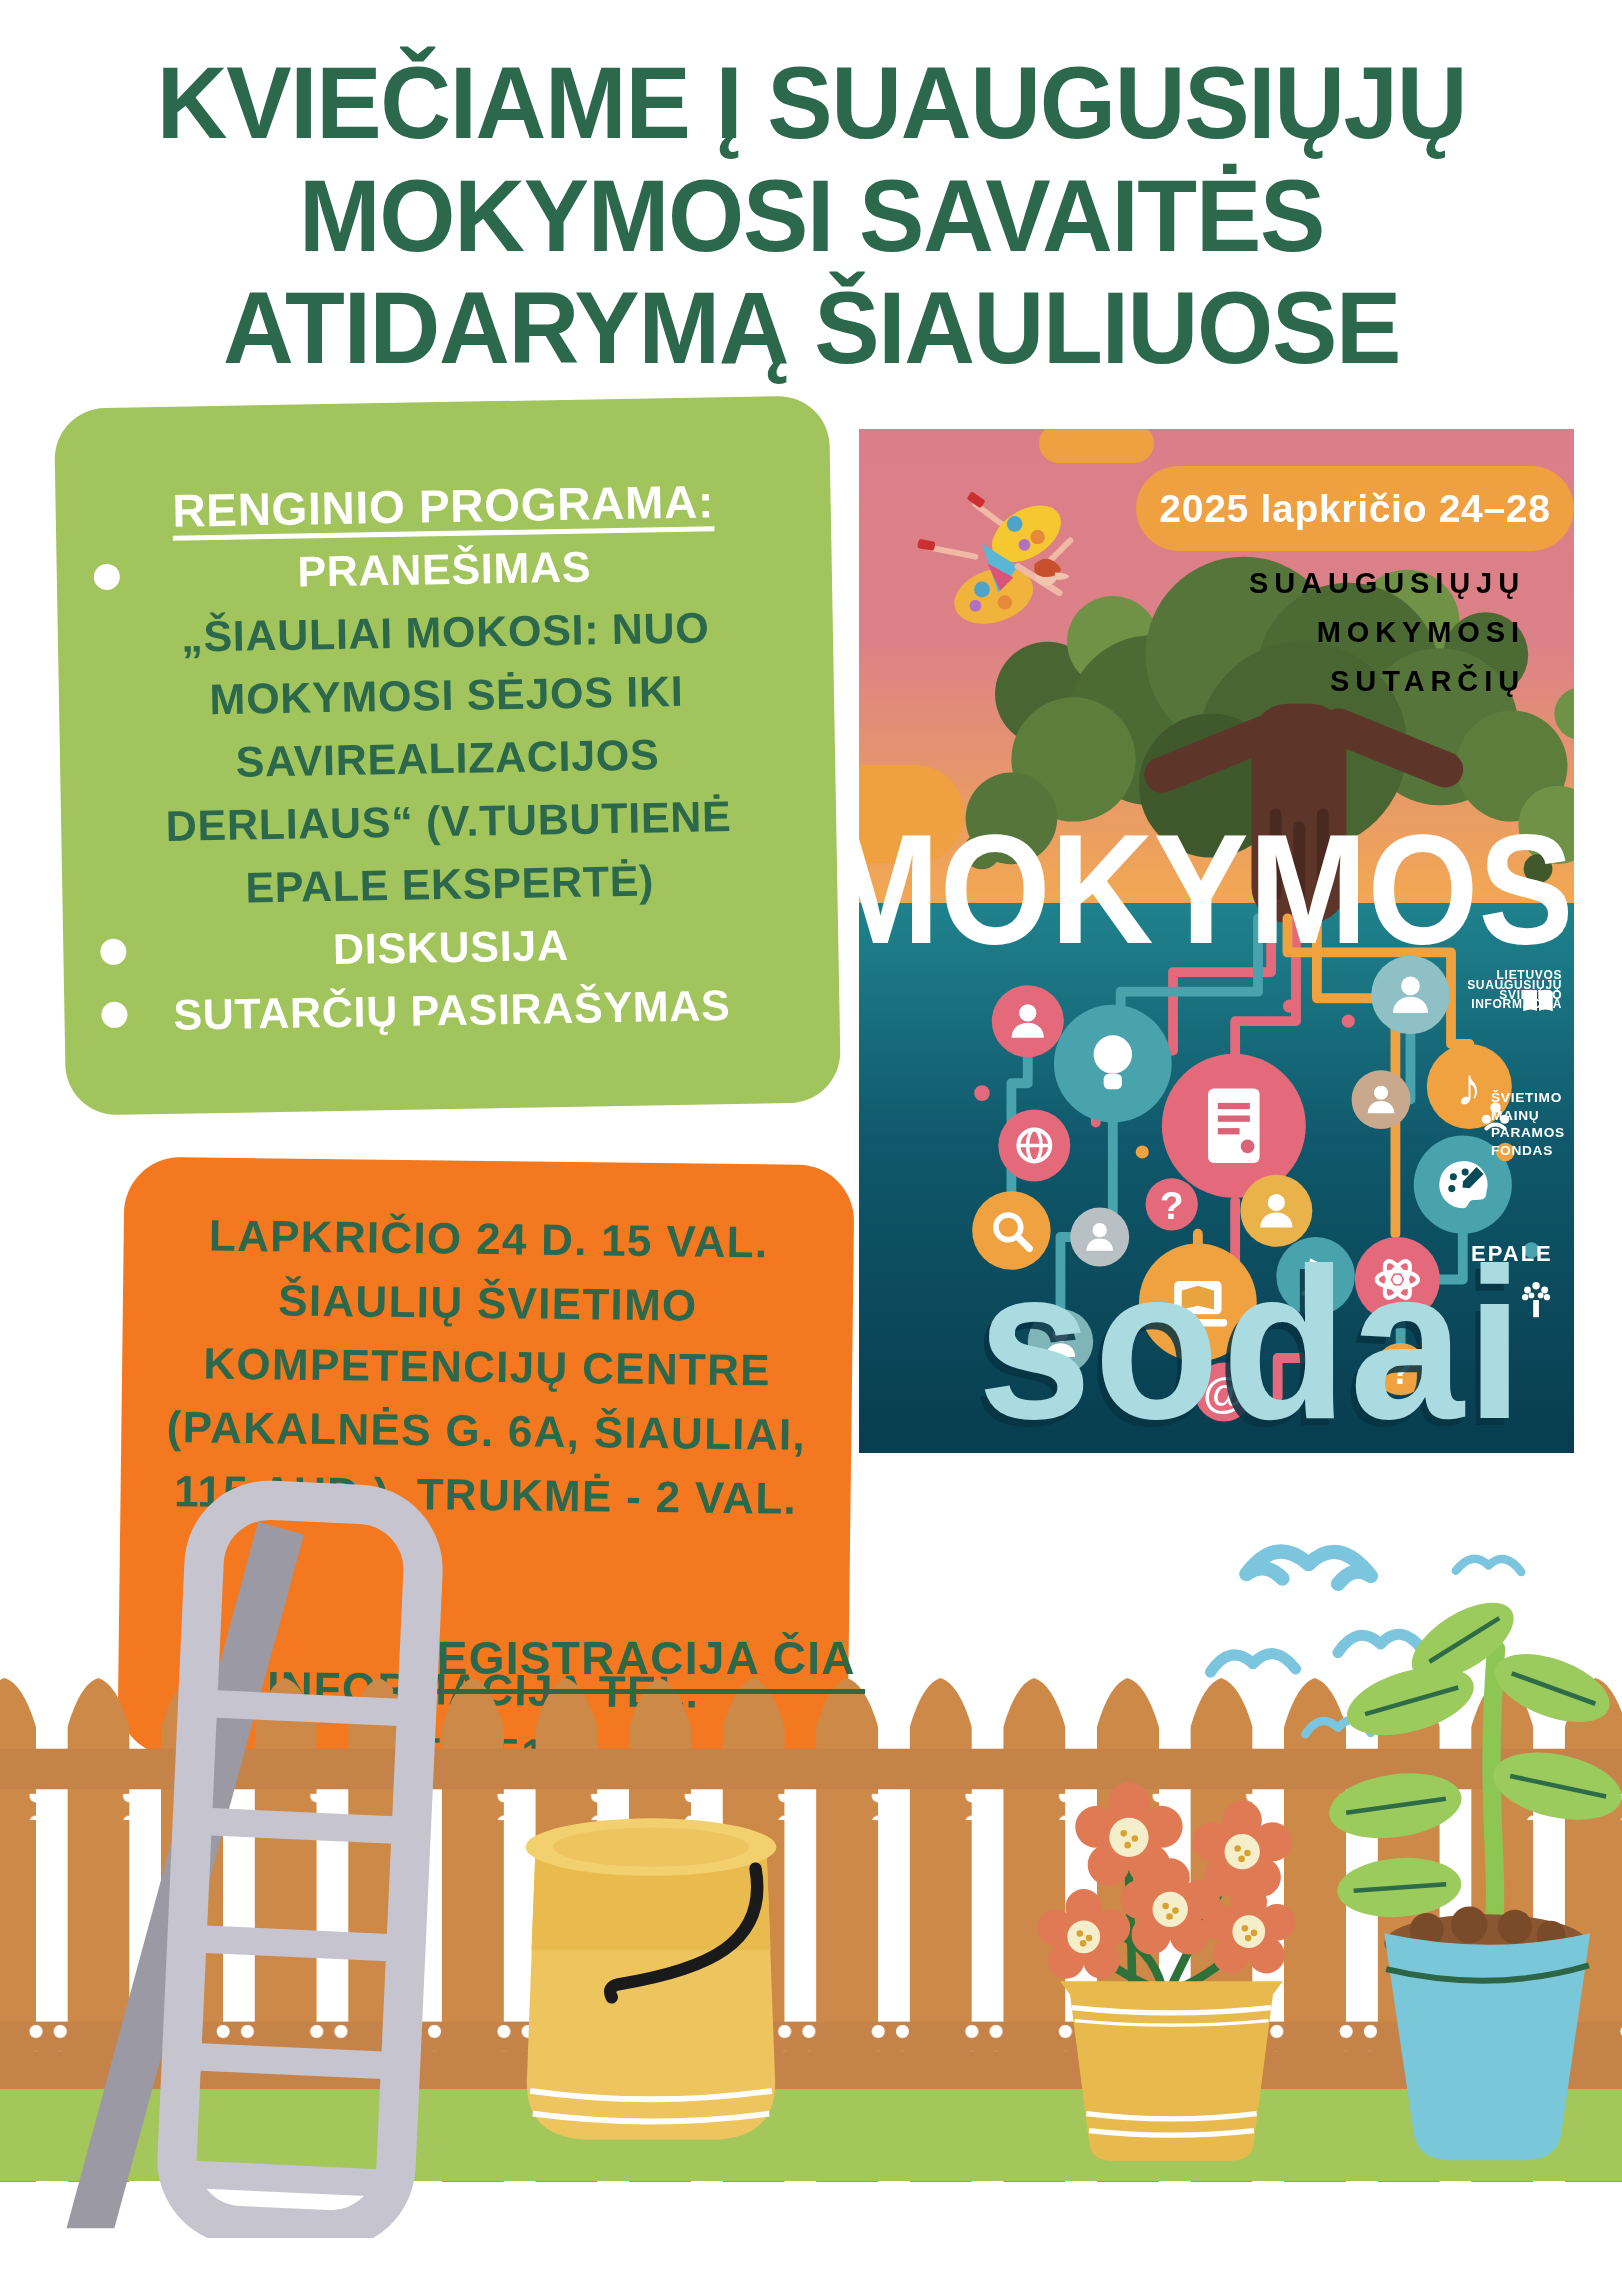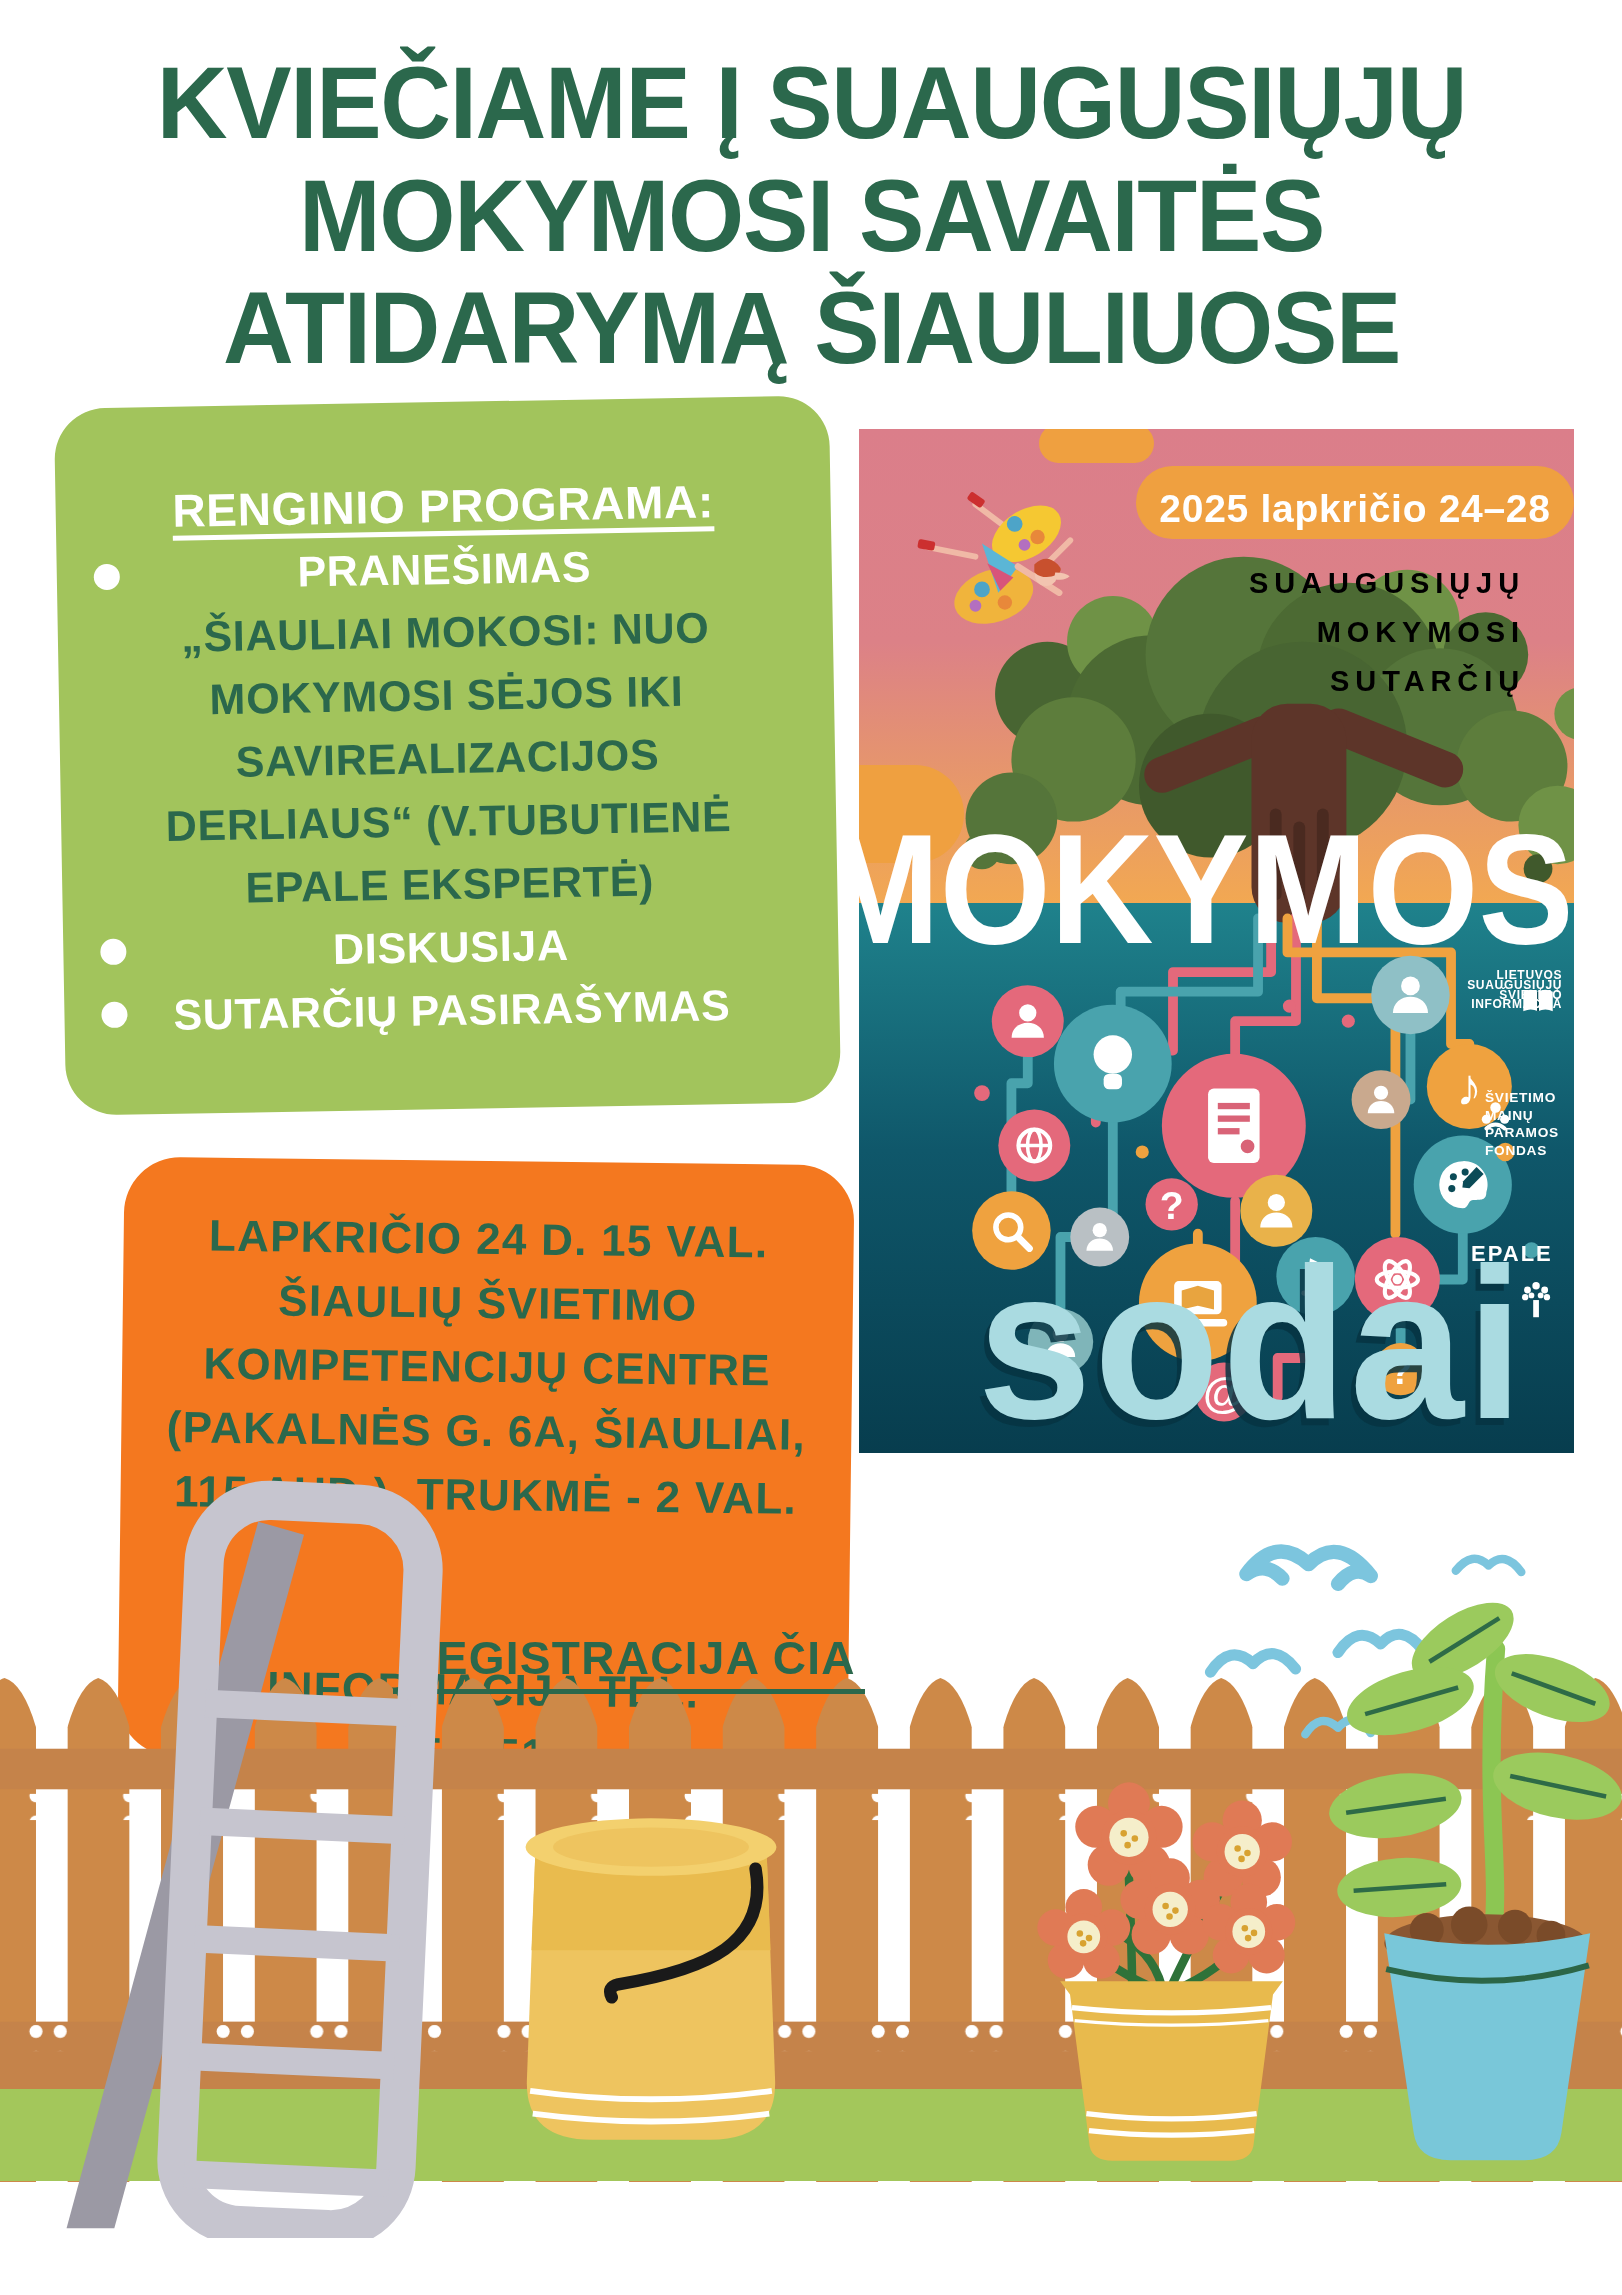--- a/index.html
+++ b/index.html
@@ -31,34 +31,34 @@
   .registration{position:absolute;left:393px;top:1631px;z-index:30;font-size:46px;color:#2b684c;
                 letter-spacing:1.3px;text-decoration:none;border-bottom:5.9px solid #2b684c;padding:0 9.2px 3.9px 9.2px;}
 
   
   .poster{position:absolute;left:859px;top:429px;width:715px;height:1024px;overflow:hidden;}
   .poster-top{position:absolute;left:0;top:0;width:100%;height:474px;
               background:linear-gradient(180deg,#db7e8a 0%,#dc8187 45%,#e89a67 78%,#f2a852 100%);}
   .poster-bottom{position:absolute;left:0;top:474px;width:100%;height:550px;
                  background:linear-gradient(180deg,#1f828c 0%,#0f576a 45%,#073d4e 100%);}
   .poster-svg{position:absolute;left:0;top:0;}
-  .date-pill{position:absolute;left:277px;top:37px;width:438px;height:73px;border-radius:43px;background:#efa040;
+  .date-pill{position:absolute;left:277px;top:37px;width:438px;height:85px;border-radius:43px;background:#efa040;
              color:#ffffff;font-size:39px;line-height:85px;text-align:center;letter-spacing:0.7px;}
   .pill-left{position:absolute;left:0;top:336px;width:105px;height:98px;background:#efa040;border-radius:0 49px 49px 0;}
   .pill-topsmall{position:absolute;left:180px;top:-5.2px;width:115px;height:39px;background:#efa040;border-radius:19.6px;}
   .week-lines{position:absolute;right:49px;top:130px;text-align:right;color:#000000;font-size:29px;
               line-height:49px;letter-spacing:5.9px;}
   .big-word{position:absolute;left:50%;top:372px;transform:translateX(-50%) scaleX(0.92);transform-origin:center top;
             color:#ffffff;font-size:155px;letter-spacing:0px;white-space:nowrap;z-index:5;}
   .sodai{position:absolute;left:50%;bottom:11.8px;transform:translateX(-44%) scaleX(0.95);transform-origin:center bottom;
          color:#aadbe1;font-size:216px;line-height:196px;letter-spacing:2.6px;white-space:nowrap;z-index:6;
          text-shadow:-5.2px 6.5px 0 rgba(6,52,66,0.85);}
   .logo-assoc{position:absolute;right:11.8px;top:542px;width:111px;color:#ffffff;font-size:12px;font-weight:700;
               text-align:right;line-height:9.8px;letter-spacing:0.7px;}
-  .logo-fund{position:absolute;right:21px;top:660px;width:111px;color:#ffffff;font-size:13.7px;line-height:17.7px;
+  .logo-fund{position:absolute;right:15px;top:660px;width:111px;color:#ffffff;font-size:13.7px;line-height:17.7px;
              text-align:left;letter-spacing:0.7px;}
   .logo-fund .txt{margin-left:43px;}
   .logo-epale{position:absolute;right:19.6px;top:812px;width:85px;color:#ffffff;text-align:center;
               font-size:22px;letter-spacing:2px;line-height:26px;}
 
   
   .grass{position:absolute;left:0;top:2089px;width:1623px;height:92px;background:#a3c75b;z-index:8;}
   .scene{position:absolute;z-index:9;}
   .scene.fence{z-index:7;}
   .scene.ladder{z-index:31;}

